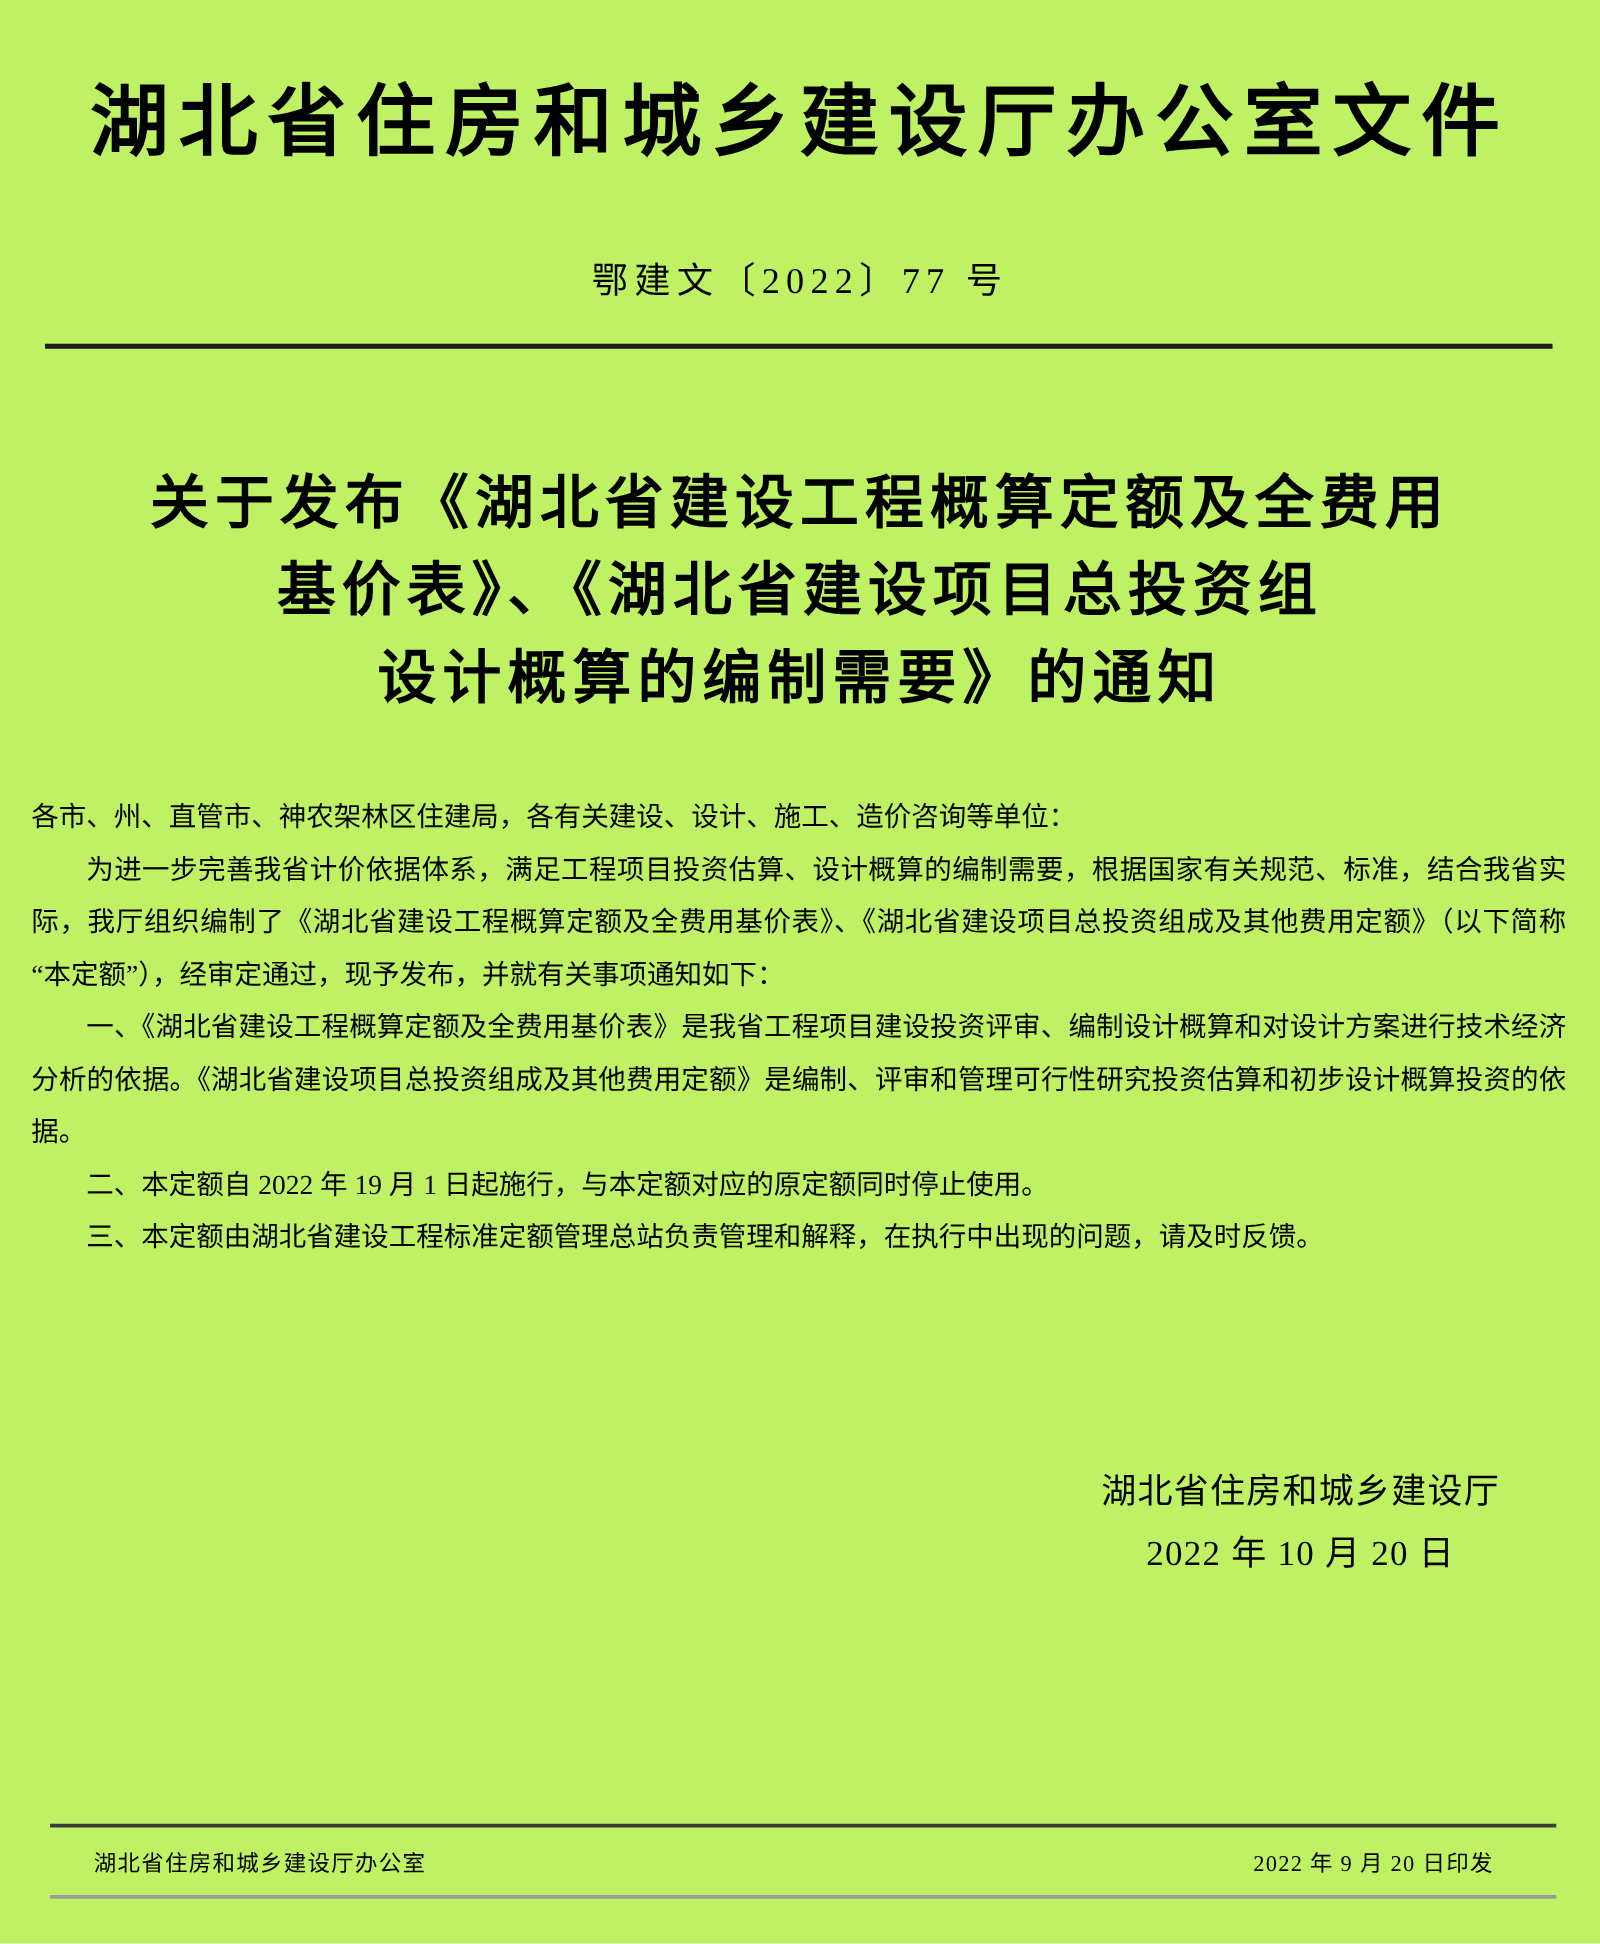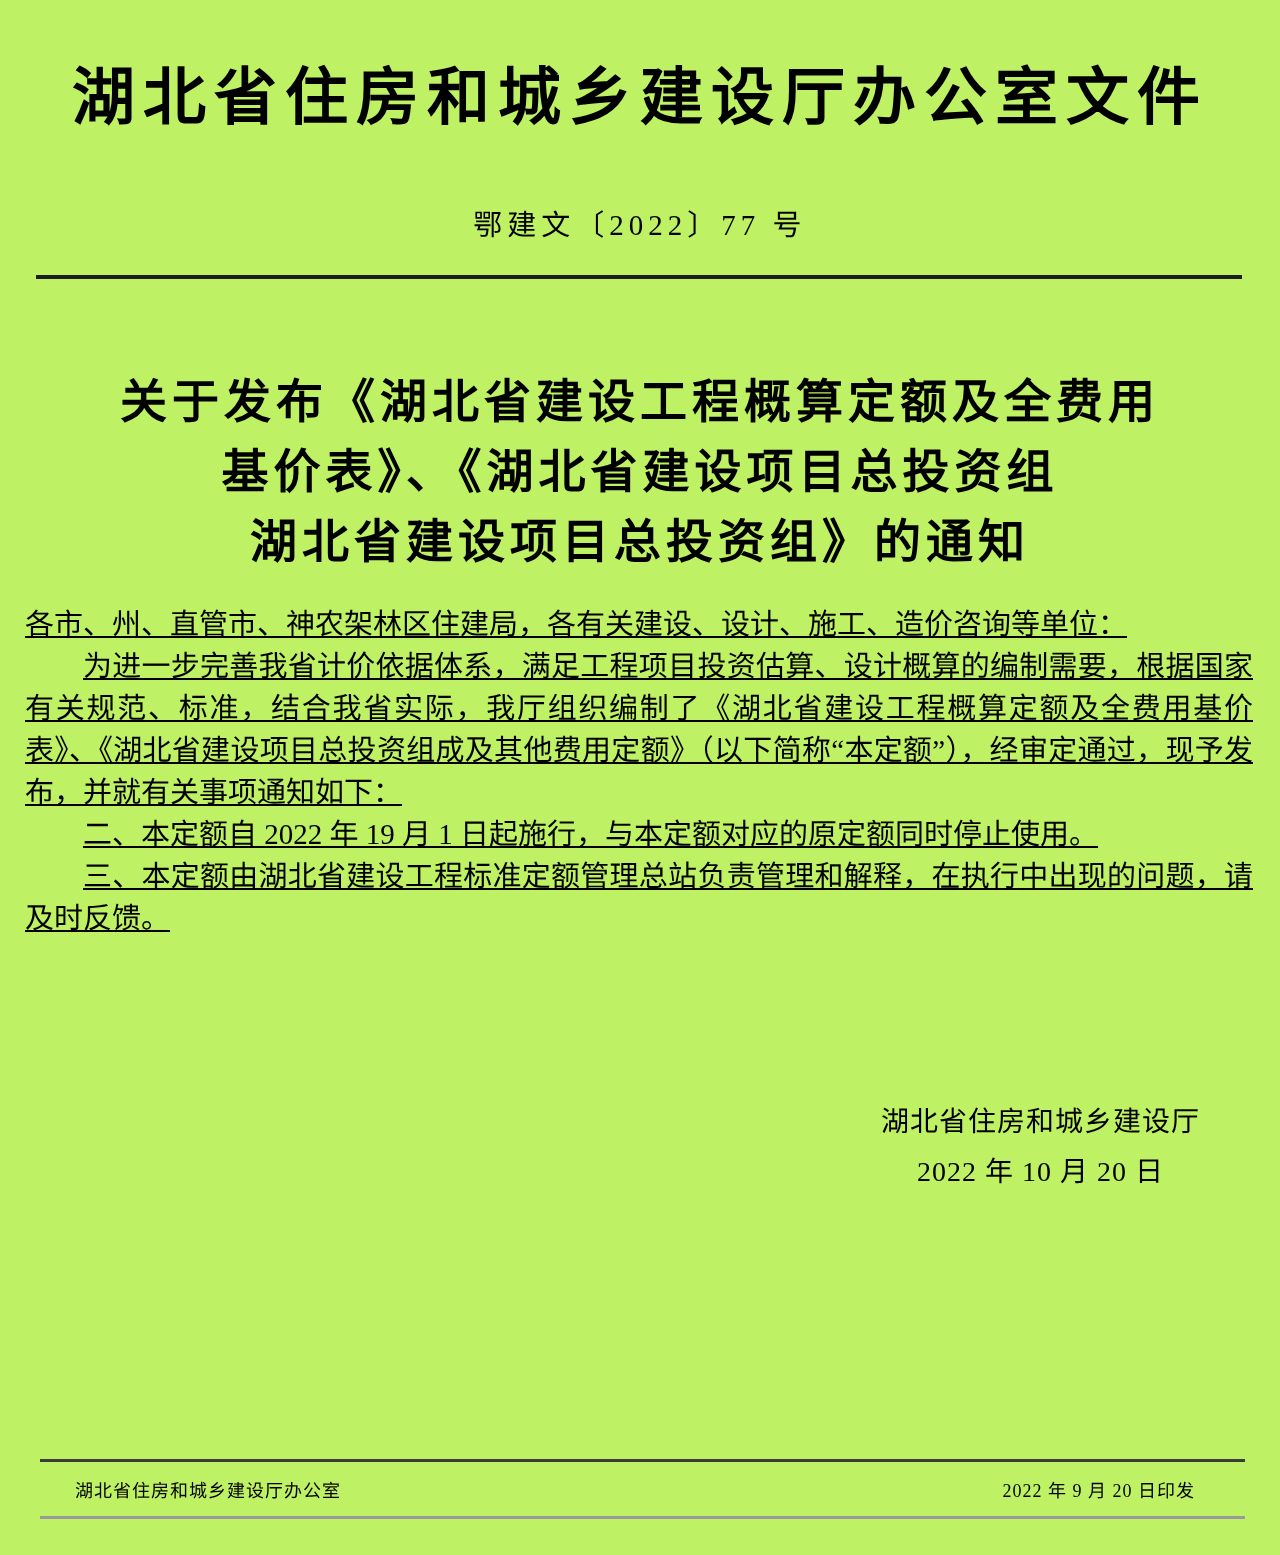--- a/index.html
+++ b/index.html
@@ -40,26 +40,25 @@
   .notice-title {
     margin-top: 88px;
     text-align: center;
     font-family: "Liberation Sans", "DejaVu Sans", sans-serif;
     font-weight: 700;
     font-size: 47px;
     line-height: 70px;
     letter-spacing: 5px;
   }
   .body-text {
-    margin-top: 26px;
+    margin-top: 56px;
     padding: 0 27px 0 25px;
-    font-size: 29px;
+    font-size: 22px;
     line-height: 42px;
     text-align: justify;
-    text-decoration: underline;
   }
   .body-text p.indent { text-indent: 2em; }
   .signature {
     margin: 158px 80px 0 0;
     text-align: right;
   }
   .signature .sig-inner {
     display: inline-block;
     text-align: center;
     font-size: 28px;
@@ -90,26 +89,27 @@
 
   <div class="org-title">湖北省住房和城乡建设厅办公室文件</div>
 
   <div class="doc-number">鄂建文〔2022〕77 号</div>
 
   <div class="header-rule"></div>
 
   <div class="notice-title">
     <div>关于发布《湖北省建设工程概算定额及全费用</div>
     <div>基价表》、《湖北省建设项目总投资组</div>
-    <div>湖北省建设项目总投资组》的通知</div>
+    <div>设计概算的编制需要》的通知</div>
   </div>
 
   <div class="body-text">
     <p>各市、州、直管市、神农架林区住建局，各有关建设、设计、施工、造价咨询等单位：</p>
     <p class="indent">为进一步完善我省计价依据体系，满足工程项目投资估算、设计概算的编制需要，根据国家有关规范、标准，结合我省实际，我厅组织编制了《湖北省建设工程概算定额及全费用基价表》、《湖北省建设项目总投资组成及其他费用定额》（以下简称“本定额”），经审定通过，现予发布，并就有关事项通知如下：</p>
+    <p class="indent">一、《湖北省建设工程概算定额及全费用基价表》是我省工程项目建设投资评审、编制设计概算和对设计方案进行技术经济分析的依据。《湖北省建设项目总投资组成及其他费用定额》是编制、评审和管理可行性研究投资估算和初步设计概算投资的依据。</p>
     <p class="indent">二、本定额自 2022 年 19 月 1 日起施行，与本定额对应的原定额同时停止使用。</p>
     <p class="indent">三、本定额由湖北省建设工程标准定额管理总站负责管理和解释，在执行中出现的问题，请及时反馈。</p>
   </div>
 
   <div class="signature">
     <div class="sig-inner">
       <div>湖北省住房和城乡建设厅</div>
       <div>2022 年 10 月 20 日</div>
     </div>
   </div>

